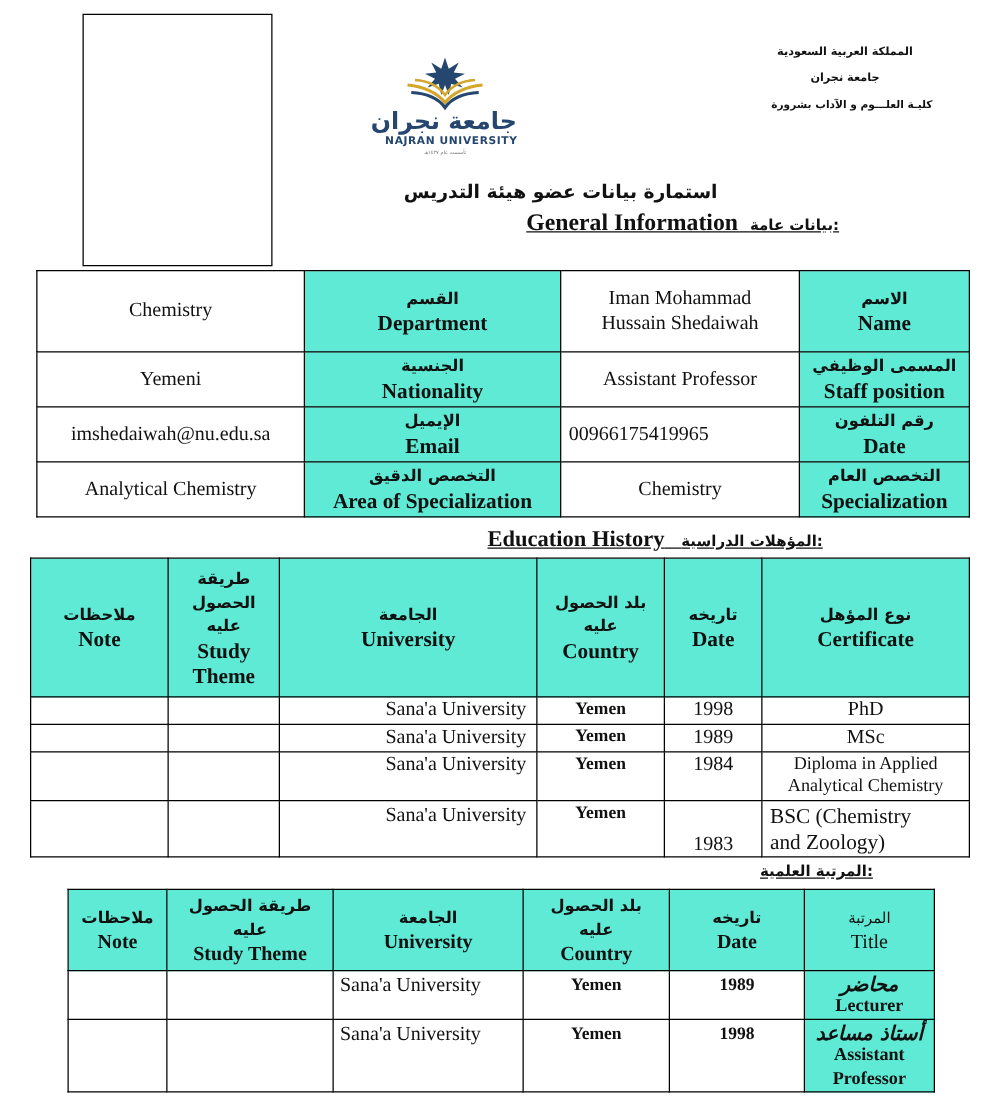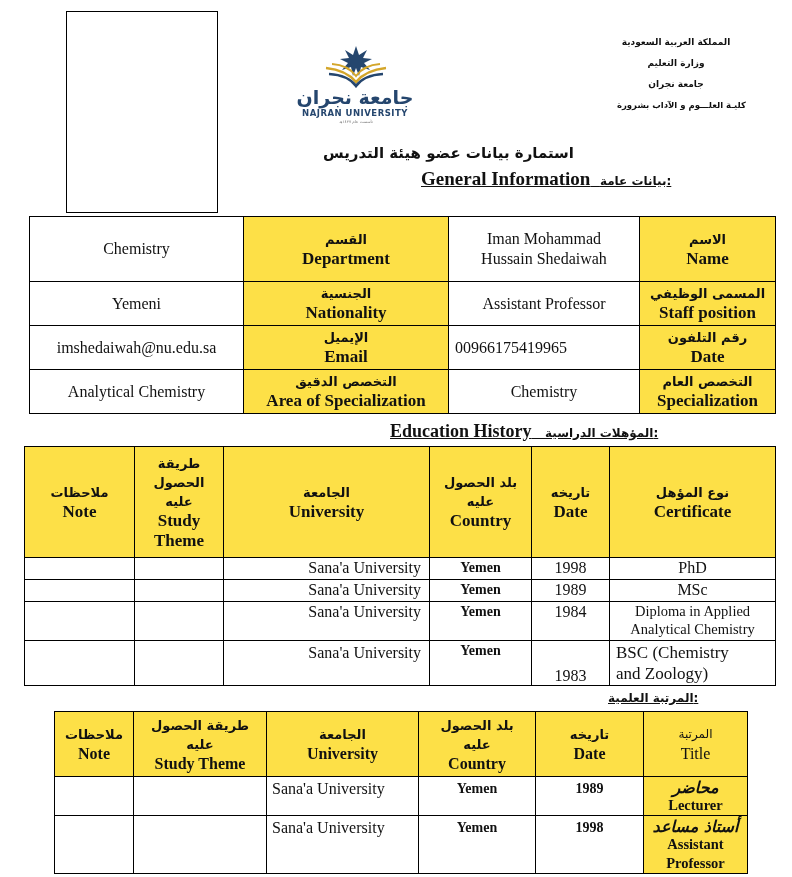--- a/index.html
+++ b/index.html
@@ -5,37 +5,37 @@
     html, body { margin: 0; padding: 0; background: #ffffff; }
     body {
       width: 792px; height: 877px; position: relative; overflow: hidden;
       font-family: "Liberation Serif", serif; color: #111;
     }
     .abs { position: absolute; }
     .photo-box { left: 66px; top: 11px; width: 152px; height: 202px; border: 1.5px solid #000; box-sizing: border-box; }
 
     .logo { left: 296px; top: 44px; width: 120px; height: 80px; }
     .logo .ar { position: absolute; left: 0; top: 42px; width: 118px; text-align: center; font-family: "DejaVu Sans", sans-serif; font-weight: bold; font-size: 19px; color: #25466e; direction: rtl; letter-spacing: -1px; }
-    .logo .en { position: absolute; left: 0; top: 64px; width: 118px; text-align: center; font-family: "DejaVu Sans", sans-serif; font-weight: bold; font-size: 8.5px; color: #25466e; letter-spacing: 0.5px; }
+    .logo .en { position: absolute; left: 0; top: 64px; width: 118px; text-align: right; font-family: "DejaVu Sans", sans-serif; font-weight: bold; font-size: 8.5px; color: #25466e; letter-spacing: 0.5px; }
     .logo .tiny { position: absolute; left: 20px; top: 75px; width: 80px; text-align: center; font-family: "DejaVu Sans", sans-serif; font-size: 4px; color: #777; }
 
     .org { right: 46px; top: 32px; width: 140px; text-align: center; font-family: "DejaVu Sans", sans-serif; font-weight: bold; font-size: 9px; direction: rtl; line-height: 21px; color: #111; }
     .org div { height: 21px; }
     .org .last { text-align: right; font-size: 8.5px; }
 
     .form-title { left: 320px; top: 144px; width: 254px; text-align: right; font-family: "DejaVu Sans", sans-serif; font-weight: bold; font-size: 15px; direction: rtl; }
     .section-title { font-weight: bold; font-size: 19px; text-decoration: underline; white-space: nowrap; }
     .section-title .ar { font-family: "DejaVu Sans", sans-serif; font-size: 12px; }
     .st-general { left: 421px; top: 168px; }
     .st-edu { left: 390px; top: 421px; font-size: 18px; }
     .st-rank { left: 608px; top: 685px; }
 
     table { border-collapse: collapse; position: absolute; table-layout: fixed; }
     td { border: 1.5px solid #000; padding: 0 3px; text-align: center; vertical-align: middle; font-size: 16px; line-height: 20px; }
-    td.h { background: #fde047; font-weight: bold; }
+    td.h { background: #5eead4; font-weight: bold; }
     .arl { display: block; font-family: "DejaVu Sans", sans-serif; font-weight: bold; font-size: 13px; line-height: 19px; direction: rtl; }
     .enl { display: block; font-weight: bold; font-size: 17px; line-height: 20px; }
 
     #gen-table { left: 29px; top: 216px; width: 746px; }
     #gen-table td { height: 43px; }
     #gen-table tr.r1 td { height: 64px; }
 
     #edu-table { left: 24px; top: 446px; width: 751px; }
     #edu-table td { font-size: 16px; line-height: 19px; }
     #edu-table .hdr td { height: 110px; }
@@ -67,21 +67,20 @@
     <path d="M33,30 Q52,31 60,42 Q68,31 87,30" stroke="#25466e" stroke-width="2.6" fill="none"></path>
     <path d="M36,20 Q52,21 60,32 Q68,21 84,20" stroke="#d4a62a" stroke-width="2" fill="none"></path>
   </svg>
   <div class="ar">جامعة نجران</div>
   <div class="en">NAJRAN UNIVERSITY</div>
   <div class="tiny">تأسست عام ١٤٢٧هـ</div>
 </div>
 
 <div class="abs org">
   <div>المملكة العربية السعودية</div>
-  <div>وزارة التعليم</div>
   <div>جامعة نجران</div>
   <div class="last">كليـة العلـــوم و الآداب بشرورة</div>
 </div>
 
 <div class="abs form-title">استمارة بيانات عضو هيئة التدريس</div>
 
 <div class="abs section-title st-general">
   <span>General Information</span>&nbsp;&nbsp;<span class="ar">بيانات عامة:</span>
 </div>
 

